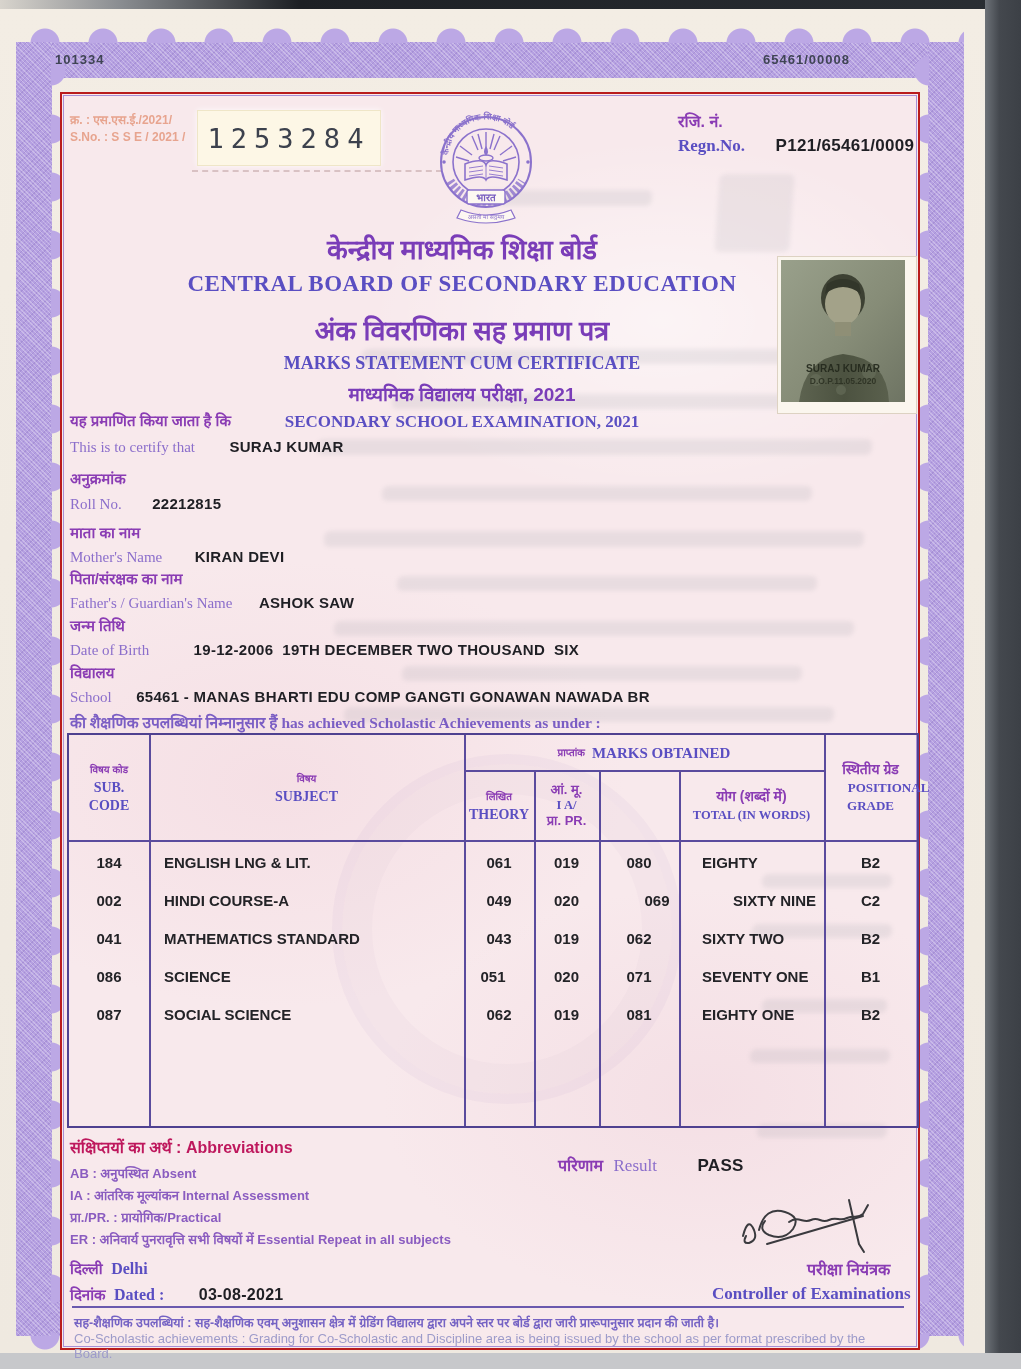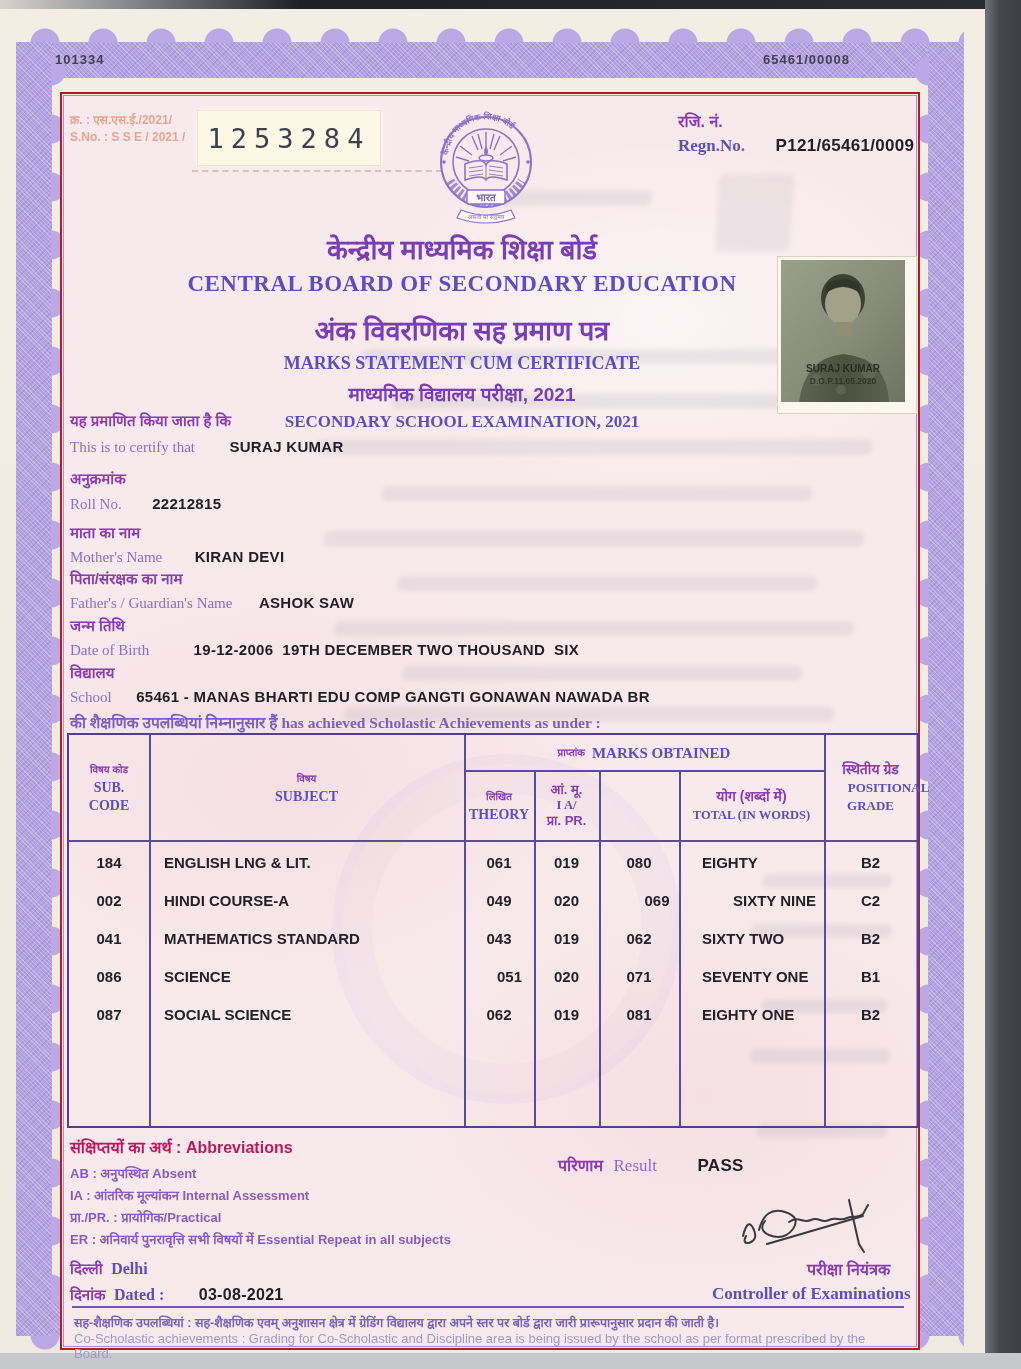--- a/index.html
+++ b/index.html
@@ -329,21 +329,21 @@
         <div class="rowcell" style="left:95px;top:195px;">MATHEMATICS STANDARD</div>
         <div class="rowcell center" style="left:395px;top:195px;width:70px;">043</div>
         <div class="rowcell center" style="left:465px;top:195px;width:65px;">019</div>
         <div class="rowcell center" style="left:530px;top:195px;width:80px;">062</div>
         <div class="rowcell" style="left:633px;top:195px;">SIXTY TWO</div>
         <div class="rowcell center" style="left:755px;top:195px;width:93px;">B2</div>
       </div>
       <div>
         <div class="rowcell center" style="left:0;top:233px;width:80px;">086</div>
         <div class="rowcell" style="left:95px;top:233px;">SCIENCE</div>
-        <div class="rowcell center" style="left:395px;top:233px;width:58px;text-align:right;">051</div>
+        <div class="rowcell center" style="left:395px;top:233px;width:58px;">051</div>
         <div class="rowcell center" style="left:465px;top:233px;width:65px;">020</div>
         <div class="rowcell center" style="left:530px;top:233px;width:80px;">071</div>
         <div class="rowcell" style="left:633px;top:233px;">SEVENTY ONE</div>
         <div class="rowcell center" style="left:755px;top:233px;width:93px;">B1</div>
       </div>
       <div>
         <div class="rowcell center" style="left:0;top:271px;width:80px;">087</div>
         <div class="rowcell" style="left:95px;top:271px;">SOCIAL SCIENCE</div>
         <div class="rowcell center" style="left:395px;top:271px;width:70px;">062</div>
         <div class="rowcell center" style="left:465px;top:271px;width:65px;">019</div>

